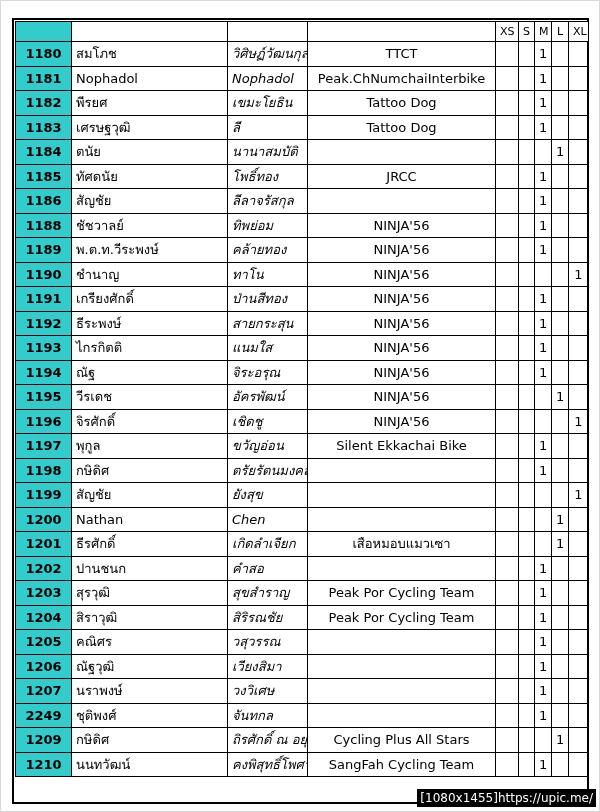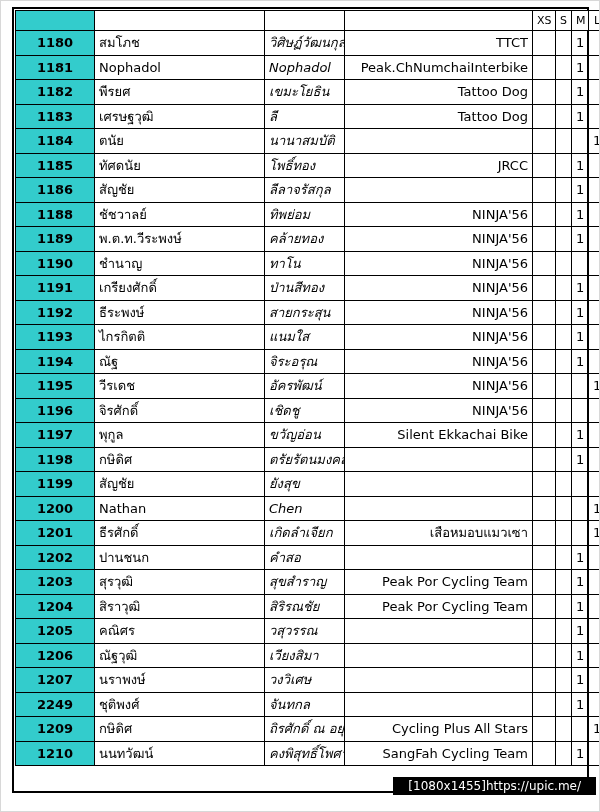--- a/index.html
+++ b/index.html
@@ -13,21 +13,21 @@
     width: 600px;
     height: 812px;
     background: #ffffff;
     overflow: hidden;
     border: 1px solid #d8d8d8;
     box-sizing: border-box;
   }
   #frame {
     position: absolute;
     left: 11px;
-    top: 6px;
+    top: 17px;
     width: 577px;
     height: 786px;
     border: 2px solid #000000;
     box-sizing: border-box;
     padding: 1px;
   }
   table.roster {
     border-collapse: collapse;
     width: 100%;
     table-layout: fixed;
@@ -58,45 +58,45 @@
   td.col-id {
     background: var(--accent, #33cccc);
     font-weight: bold;
     text-align: center;
     font-size: 13px;
   }
   td.col-first, td.col-last {
     text-align: left;
   }
   td.col-team {
-    text-align: right;
+    text-align: center;
     font-size: 12px;
   }
   td.col-size {
     text-align: center;
     font-size: 11px;
   }
-  .col-id    { width: 79px; }
-  .col-first { width: 170px; }
+  .col-id    { width: 56px; }
+  .col-first { width: 156px; }
   .col-last  { width: 80px; font-style: italic; }
   .col-team  { width: 188px; }
   .col-xs    { width: 23px; }
   .col-s     { width: 16px; }
   .col-m     { width: 17px; }
   .col-l     { width: 17px; }
   .col-xl    { width: 20px; }
   #watermark {
     position: absolute;
     right: 3px;
-    bottom: 16px;
+    bottom: 4px;
     background: #000000;
     color: #ffffff;
     font-size: 12px;
     line-height: 16px;
-    padding: 1px 15px;
+    padding: 1px 3px;
     font-family: "DejaVu Sans", sans-serif;
     z-index: 5;
   }
 </style>
 </head>
 <body>
 
 <div id="page">
   <div id="frame">
     <table class="roster">

